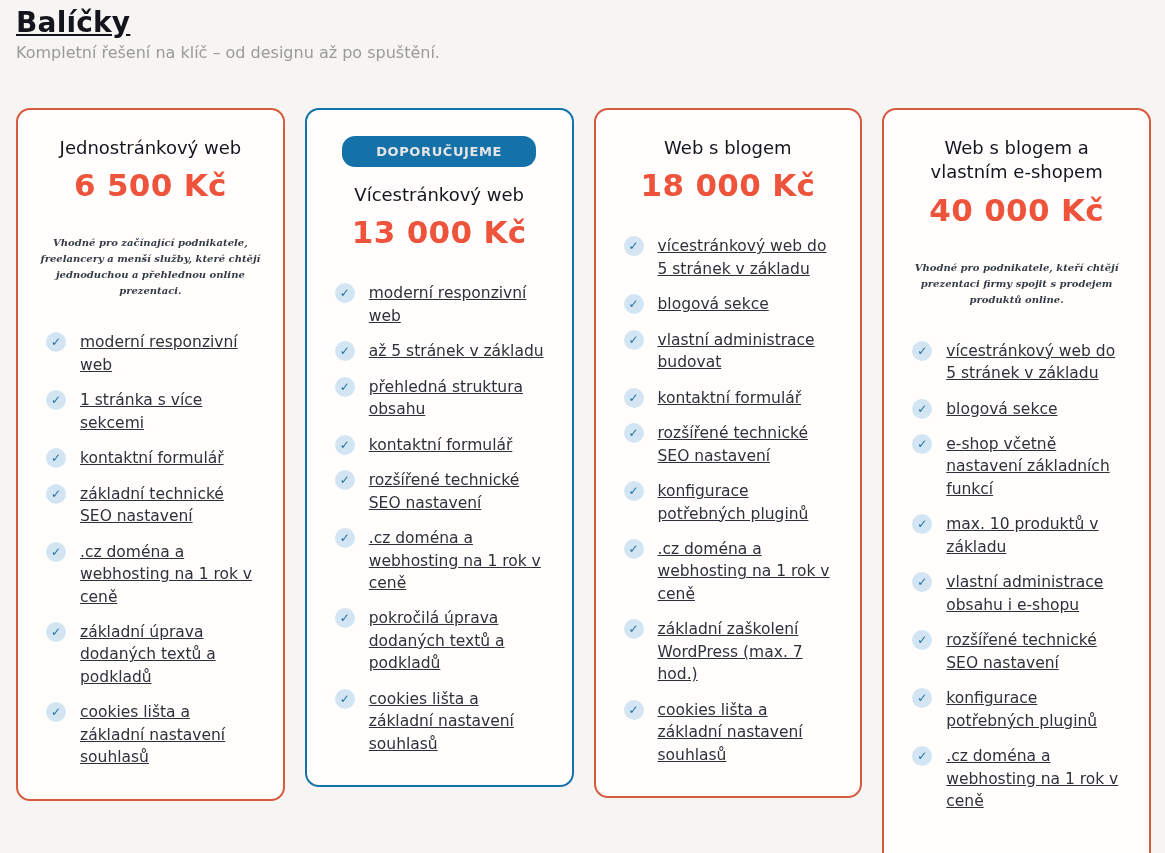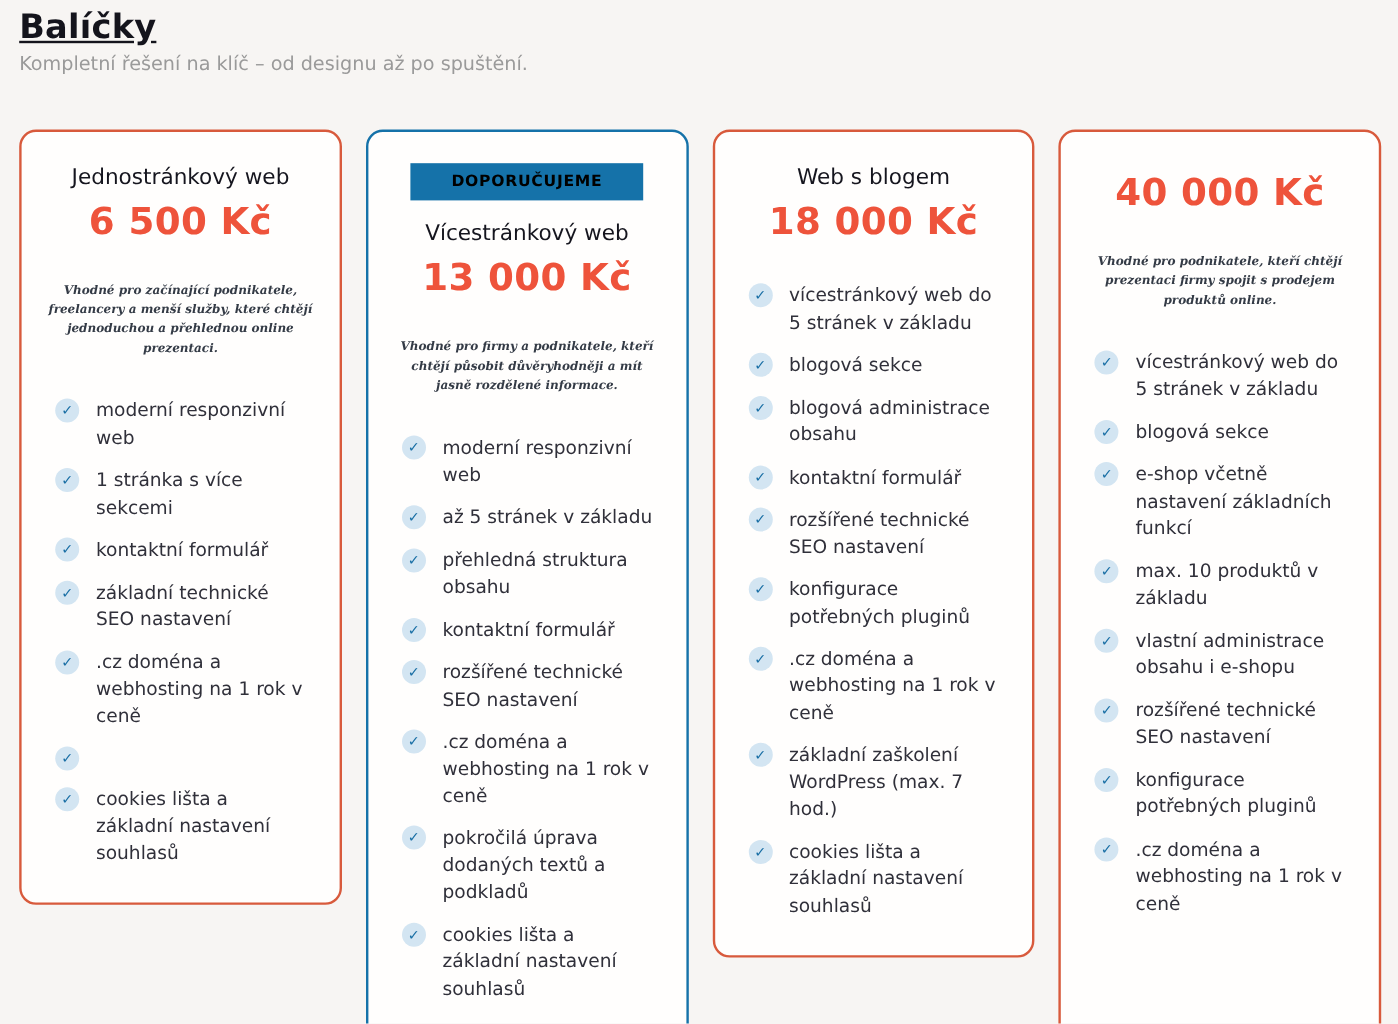--- a/index.html
+++ b/index.html
@@ -32,24 +32,24 @@
     border-radius: 14px;
     padding: 26px 20px 30px 20px;
   }
   .card.accent-blue { border-color: var(--accent-blue, #1572a9); }
   .cards > .card:nth-child(4) { min-height: 780px; }
   .card-head { text-align: center; }
   .badge-row { margin-bottom: 16px; }
   .badge {
     display: inline-block;
     background: var(--accent-blue, #1572a9);
-    color: #000000;
+    color: #e5e5e5;
     font-size: 13px; font-weight: 700; letter-spacing: 0.6px;
     padding: 8px 34px;
-    border-radius: 0;
+    border-radius: 13px;
   }
   .card-title {
     font-size: 18px; font-weight: 400; color: #15151e;
     line-height: 1.35;
   }
   .card-price {
     margin-top: 7px;
     font-size: 31px; font-weight: 700;
     color: var(--price-red, #ee533b);
     letter-spacing: 0.3px;
@@ -74,21 +74,21 @@
   .check-icon {
     flex: 0 0 auto;
     width: 20px; height: 20px; border-radius: 50%;
     background: var(--check-bg, #d3e5f2);
     color: var(--check-fg, #1a6fa5);
     font-size: 12px; font-weight: 700;
     text-align: center; line-height: 20px;
     margin-top: 1px;
   }
   .feature-text {
-    font-size: 15.5px; line-height: 1.45; color: #30303a;
+    font-size: 15.5px; line-height: 1.45; color: #30303a; text-decoration: underline;
   }
 </style>
 </head>
 <body>
 
 <header class="page-header">
   <h1 class="page-title">Balíčky</h1>
   <p class="page-subtitle">Kompletní řešení na klíč – od designu až po spuštění.</p>
 </header>
 
@@ -116,36 +116,36 @@
         <li class="feature">
     <span class="check-icon">✓</span>
     <span class="feature-text">základní technické SEO nastavení</span>
   </li>
         <li class="feature">
     <span class="check-icon">✓</span>
     <span class="feature-text">.cz doména a webhosting na 1 rok v ceně</span>
   </li>
         <li class="feature">
     <span class="check-icon">✓</span>
+    <span class="feature-text">základní úprava dodaných textů a podkladů</span>
   </li>
         <li class="feature">
     <span class="check-icon">✓</span>
     <span class="feature-text">cookies lišta a základní nastavení souhlasů</span>
   </li>
       </ul>
 
   </section>
     <section class="card accent-blue">
     <div class="card-head">
       <div class="badge-row">
         <span class="badge">DOPORUČUJEME</span>
       </div>
       <h2 class="card-title">Vícestránkový web</h2>
       <div class="card-price">13 000 Kč</div>
-      <p class="card-desc">Vhodné pro firmy a podnikatele, kteří chtějí působit důvěryhodněji a mít jasně rozdělené informace.</p>
     </div>
     <ul class="feature-list">
         <li class="feature">
     <span class="check-icon">✓</span>
     <span class="feature-text">moderní responzivní web</span>
   </li>
         <li class="feature">
     <span class="check-icon">✓</span>
     <span class="feature-text">až 5 stránek v základu</span>
   </li>
@@ -186,21 +186,21 @@
         <li class="feature">
     <span class="check-icon">✓</span>
     <span class="feature-text">vícestránkový web do 5 stránek v základu</span>
   </li>
         <li class="feature">
     <span class="check-icon">✓</span>
     <span class="feature-text">blogová sekce</span>
   </li>
         <li class="feature">
     <span class="check-icon">✓</span>
-    <span class="feature-text">blogová administrace obsahu</span>
+    <span class="feature-text">vlastní administrace budovat</span>
   </li>
         <li class="feature">
     <span class="check-icon">✓</span>
     <span class="feature-text">kontaktní formulář</span>
   </li>
         <li class="feature">
     <span class="check-icon">✓</span>
     <span class="feature-text">rozšířené technické SEO nastavení</span>
   </li>
         <li class="feature">
@@ -218,20 +218,21 @@
         <li class="feature">
     <span class="check-icon">✓</span>
     <span class="feature-text">cookies lišta a základní nastavení souhlasů</span>
   </li>
       </ul>
 
   </section>
     <section class="card accent-red">
     <div class="card-head">
 
+      <h2 class="card-title">Web s blogem a vlastním e-shopem</h2>
       <div class="card-price">40 000 Kč</div>
       <p class="card-desc">Vhodné pro podnikatele, kteří chtějí prezentaci firmy spojit s prodejem produktů online.</p>
     </div>
     <ul class="feature-list">
         <li class="feature">
     <span class="check-icon">✓</span>
     <span class="feature-text">vícestránkový web do 5 stránek v základu</span>
   </li>
         <li class="feature">
     <span class="check-icon">✓</span>

